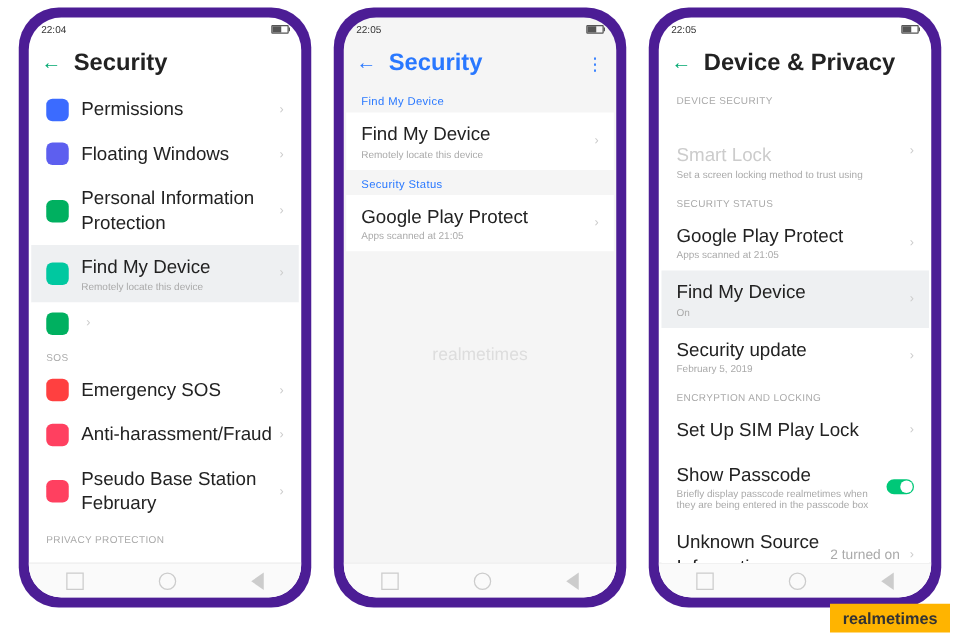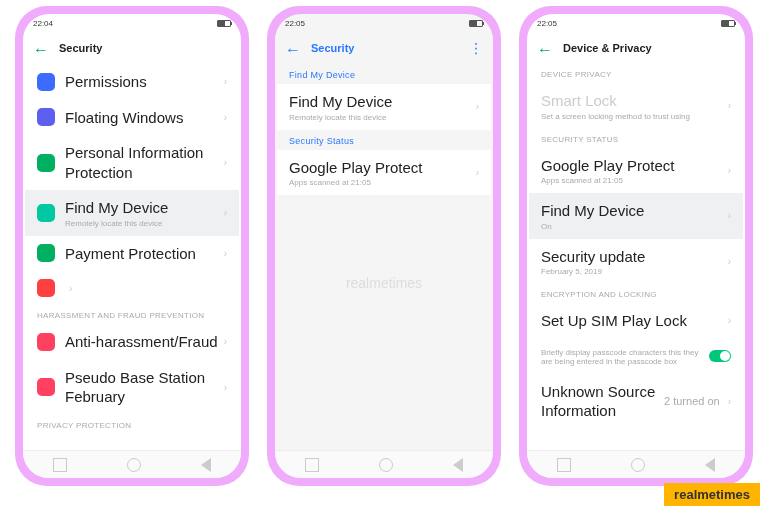--- a/index.html
+++ b/index.html
@@ -1,26 +1,26 @@
 <!DOCTYPE html>
 <html><head>
 <meta charset="utf-8">
 <style>
 *{margin:0;padding:0;box-sizing:border-box;font-family:-apple-system,Helvetica,Arial,sans-serif}
 body{background:#fff;width:768px;height:512px;overflow:hidden;position:relative}
 .phones{display:flex;gap:18px;justify-content:center;padding:6px 12px}
-.phone{width:234px;height:480px;background:#f0abfc;border-radius:32px;padding:8px;position:relative}
+.phone{width:234px;height:480px;background:#4c1d95;border-radius:32px;padding:8px;position:relative}
 .screen{width:100%;height:100%;background:#f5f5f5;border-radius:26px;overflow:hidden;display:flex;flex-direction:column;position:relative}
 .screen.white{background:#fff}
 .statusbar{height:18px;display:flex;align-items:center;justify-content:space-between;padding:0 10px;font-size:8px;color:#333}
 .statusbar .right{display:flex;align-items:center;gap:2px}
 .header{display:flex;align-items:center;padding:8px 10px;gap:10px}
 .back{color:#00a870;font-size:16px;line-height:1}
 .back.blue{color:#2978ff}
-.title{font-size:11px;font-weight:600;color:#222}
+.title{font-size:19px;font-weight:600;color:#222}
 .title.blue{color:#2978ff}
 .more{margin-left:auto;color:#2978ff;font-size:14px}
 .content{flex:1;overflow-y:auto;padding:0 2px}
 .sect{font-size:8px;color:#aaa;padding:6px 12px 4px;letter-spacing:.3px}
 .sect.blue{color:#2978ff;font-size:9px;font-weight:500}
 .row{display:flex;align-items:center;padding:8px 12px;background:#fff;position:relative}
 .row.hl{background:#eef0f2}
 .ricon{width:18px;height:18px;border-radius:5px;margin-right:10px;flex-shrink:0}
 .rtxt{flex:1;min-width:0}
 .rtitle{font-size:15px;color:#222;line-height:1.3}
@@ -84,30 +84,30 @@
           <div class="row hl">
             <div class="ricon" style="background: rgb(0, 200, 160);"></div>
             <div class="rtxt">
               <div class="rtitle">Find My Device</div>
               <div class="rsub">Remotely locate this device</div>
             </div>
             <span class="chev">›</span>
           </div>
           <div class="row">
             <div class="ricon" style="background: rgb(0, 176, 96);"></div>
-            <div class="rtxt">
-              <div class="rtitle">Payment Protection</div>
-            </div>
-            <span class="chev">›</span>
-          </div>
+            <span class="chev">›</span>
+          </div>
+          <div class="sect">SOS</div>
           <div class="row">
             <div class="ricon" style="background: rgb(255, 64, 64);"></div>
-            <span class="chev">›</span>
-          </div>
-          <div class="sect">HARASSMENT AND FRAUD PREVENTION</div>
+            <div class="rtxt">
+              <div class="rtitle">Emergency SOS</div>
+            </div>
+            <span class="chev">›</span>
+          </div>
           <div class="row">
             <div class="ricon" style="background: rgb(255, 64, 96);"></div>
             <div class="rtxt">
               <div class="rtitle">Anti-harassment/Fraud</div>
             </div>
             <span class="chev">›</span>
           </div>
           <div class="row">
             <div class="ricon" style="background: rgb(255, 64, 96);"></div>
             <div class="rtxt">
@@ -175,24 +175,24 @@
             <span class="batt">
               <i></i>
             </span>
           </span>
    </div>
    <div class="header">
     <span class="back">←</span>
     <span class="title">Device &amp; Privacy</span>
    </div>
    <div class="content" id="c3">
-          <div class="sect">DEVICE PRIVACY</div>
-          <div class="row">
-            <div class="rtxt">
-              <div class="rtitle" style="color: rgb(204, 204, 204);">Smart Lock</div>
+          <div class="sect">DEVICE SECURITY</div>
+          <div class="row">
+            <div class="rtxt">
+              <div class="rtitle" style="color: rgb(204, 204, 204); margin-top: 17px;">Smart Lock</div>
               <div class="rsub">Set a screen locking method to trust using</div>
             </div>
             <span class="chev">›</span>
           </div>
           <div class="sect">SECURITY STATUS</div>
           <div class="row">
             <div class="rtxt">
               <div class="rtitle">Google Play Protect</div>
               <div class="rsub">Apps scanned at 21:05</div>
             </div>
@@ -214,21 +214,22 @@
           </div>
           <div class="sect">ENCRYPTION AND LOCKING</div>
           <div class="row">
             <div class="rtxt">
               <div class="rtitle">Set Up SIM Play Lock</div>
             </div>
             <span class="chev">›</span>
           </div>
           <div class="row">
             <div class="rtxt">
-              <div class="rsub">Briefly display passcode characters this they are being entered in the passcode box</div>
+              <div class="rtitle">Show Passcode</div>
+              <div class="rsub">Briefly display passcode realmetimes when they are being entered in the passcode box</div>
             </div>
             <div class="toggle"></div>
           </div>
           <div class="row">
             <div class="rtxt">
               <div class="rtitle">Unknown Source Information</div>
             </div>
             <span class="rval">2 turned on</span>
             <span class="chev">›</span>
           </div>

